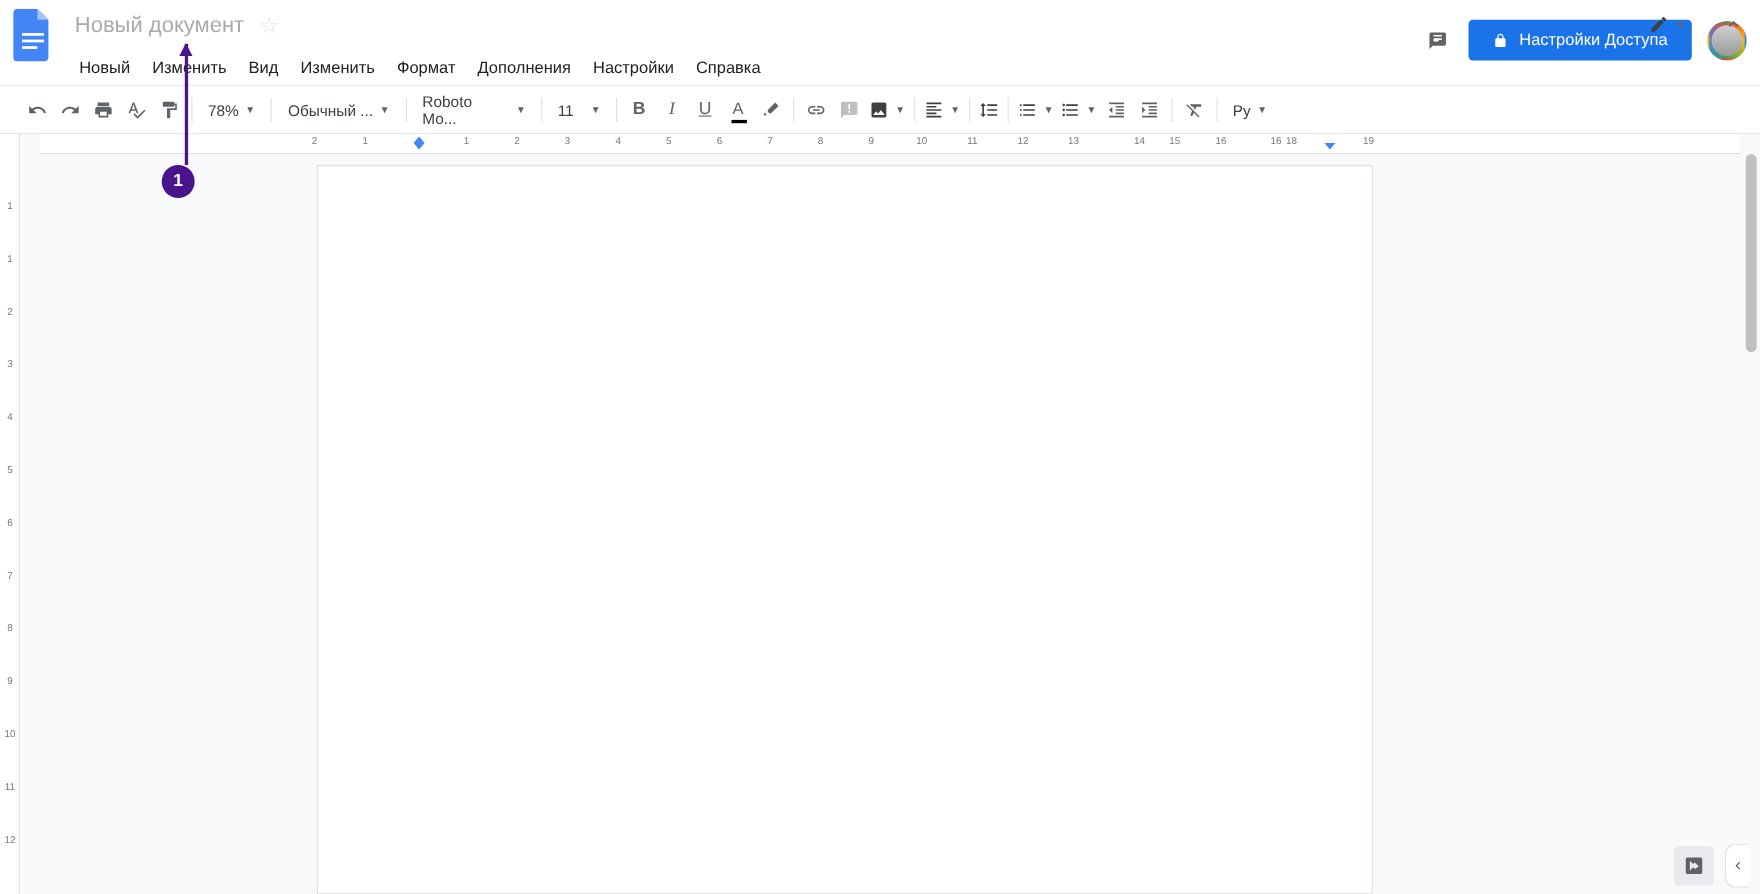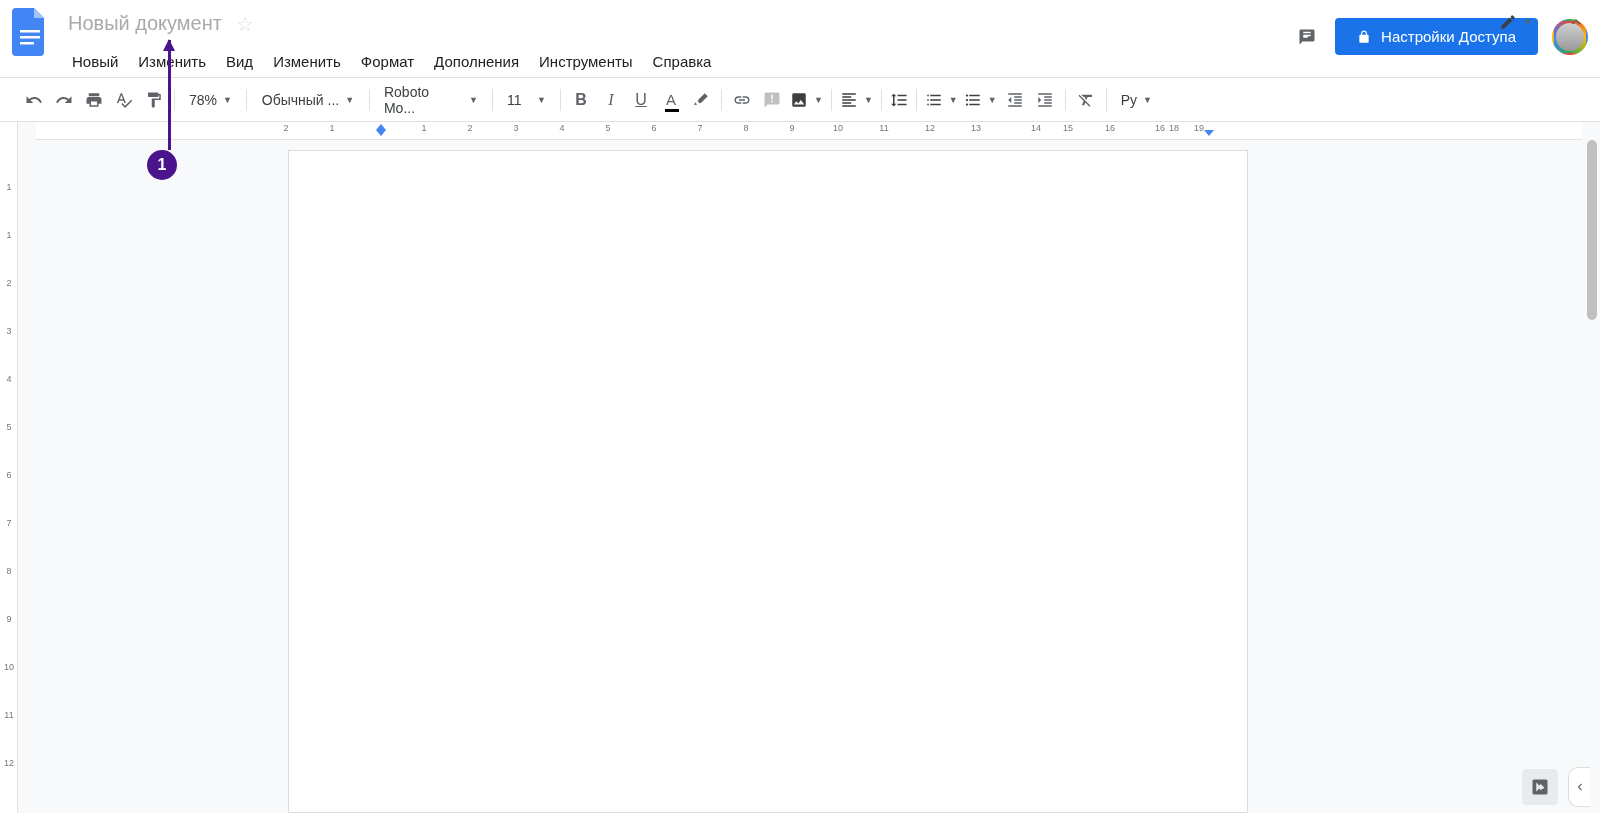--- a/index.html
+++ b/index.html
@@ -65,21 +65,21 @@
       <div class="doc-title">Новый документ</div>
       <span class="star">☆</span>
     </div>
     <div class="menus">
       <span>Новый</span>
       <span>Изменить</span>
       <span>Вид</span>
       <span>Изменить</span>
       <span>Формат</span>
       <span>Дополнения</span>
-      <span>Инструменты</span>
+      <span>Настройки</span>
       <span>Справка</span>
     </div>
   </div>
   <div class="hdr-right">
     <div class="comment-icon">
       <svg class="ico" viewBox="0 0 24 24">
           <path fill="#5f6368" d="M20 2H4c-1.1 0-2 .9-2 2v18l4-4h14c1.1 0 2-.9 2-2V4c0-1.1-.9-2-2-2zM7 9h10v2H7zm6 4H7v-2h6zm4-6H7V5h10z"></path>
         </svg>
     </div>
     <button class="share-btn">
@@ -274,21 +274,21 @@
         <span class="ruler-num" style="left:562px">10</span>
         <span class="ruler-num" style="left:608px">11</span>
         <span class="ruler-num" style="left:654px">12</span>
         <span class="ruler-num" style="left:700px">13</span>
         <span class="ruler-num" style="left:760px">14</span>
         <span class="ruler-num" style="left:792px">15</span>
         <span class="ruler-num" style="left:834px">16</span>
         <span class="ruler-num" style="left:884px">16</span>
         <span class="indent-marker" style="left:928px"></span>
         <span class="ruler-num" style="left:898px">18</span>
-        <span class="ruler-num" style="left:923px">19</span>
+        <span class="ruler-num" style="left:968px">19</span>
       </div>
     </div>
     <div class="page"></div>
   </div>
   <div class="scrollbar-v">
       <div class="scroll-thumb"></div>
     </div>
   <div class="bottom-icons">
     <div class="explore-btn">
       <svg class="ico" viewBox="0 0 24 24">

